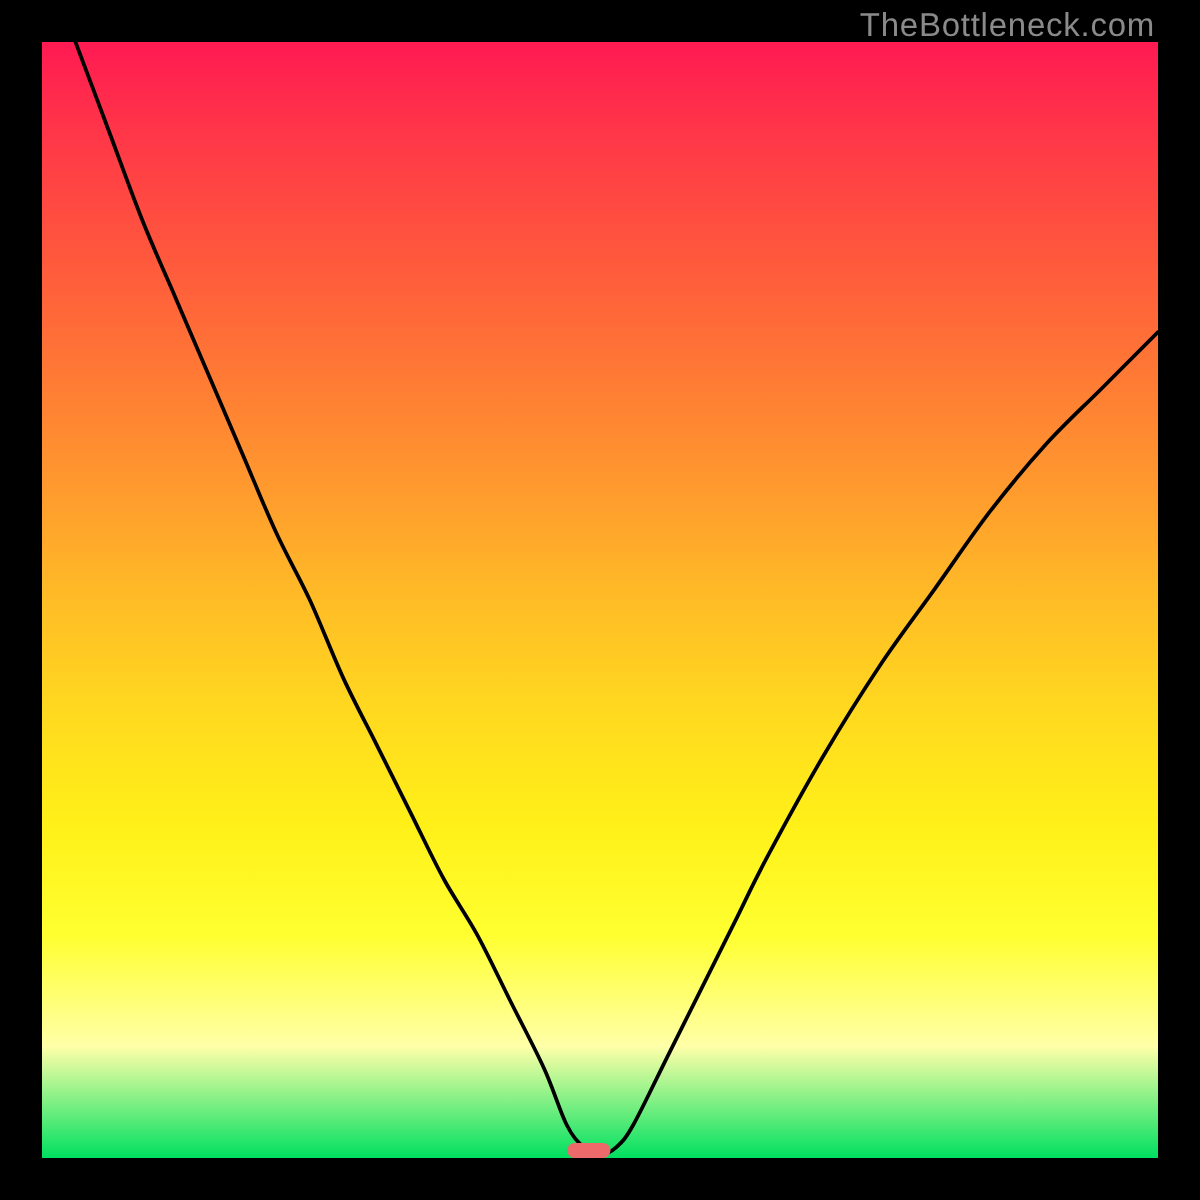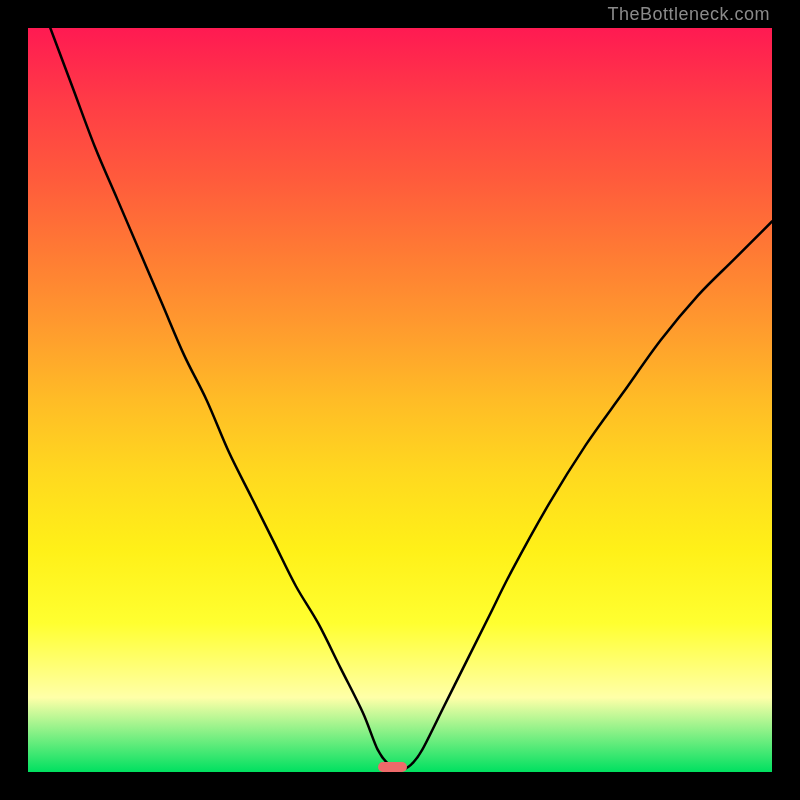--- a/index.html
+++ b/index.html
@@ -49,21 +49,21 @@
     position: absolute;
     inset: 0;
     width: 100%;
     height: 100%;
   }
   .watermark {
     position: absolute;
     top: 4px;
     right: 30px;
     color: #8a8a8a;
-    font-size: 18px;
+    font-size: 22px;
     font-weight: 500;
     letter-spacing: 0.5px;
   }
   .marker {
     position: absolute;
     background: #ee6a6a;
     border-radius: 8px;
     height: 10px;
   }
 </style>

